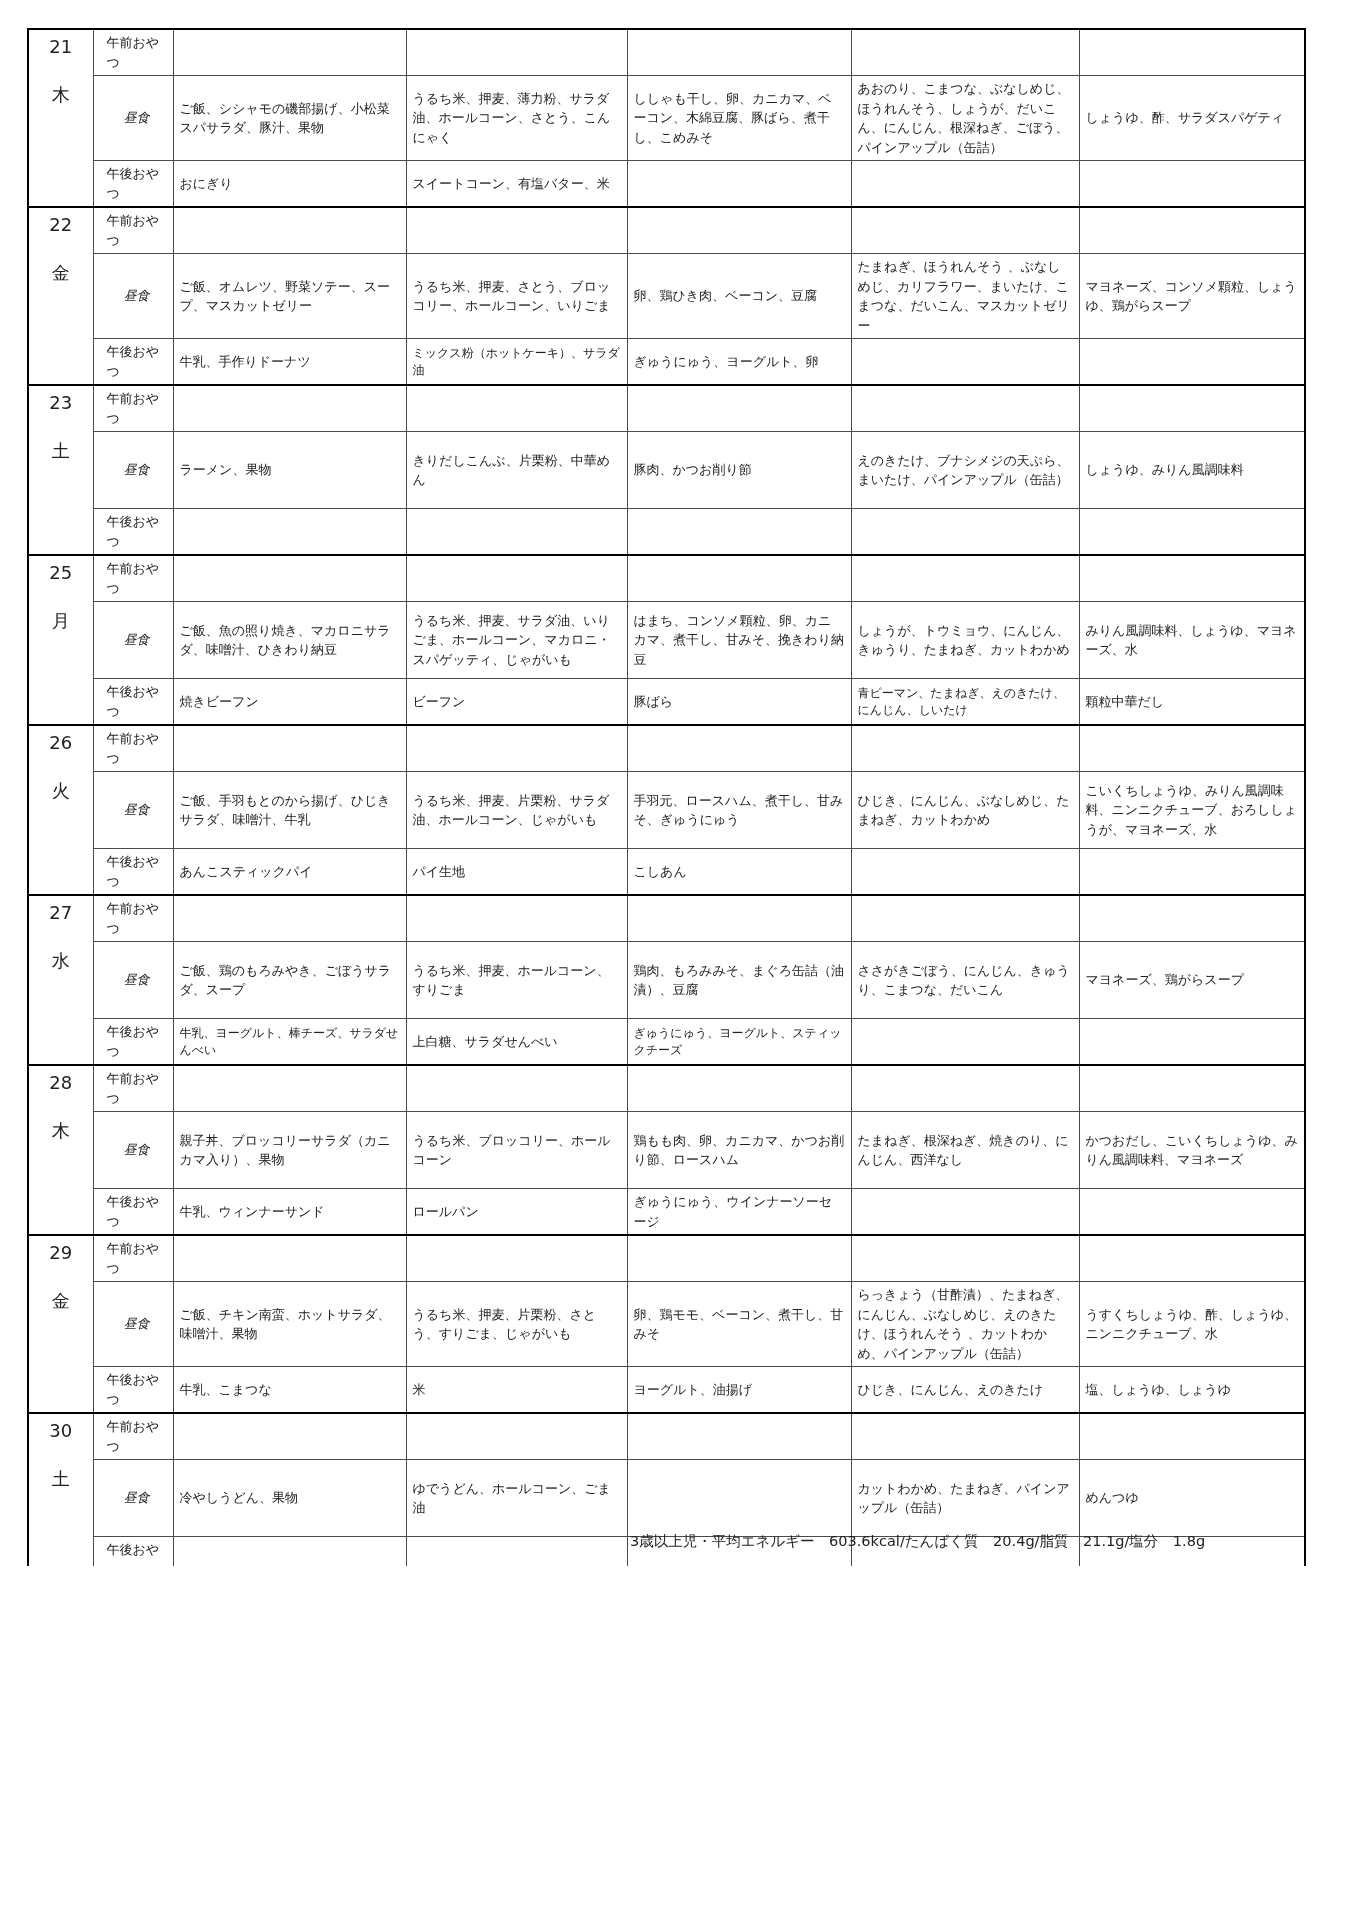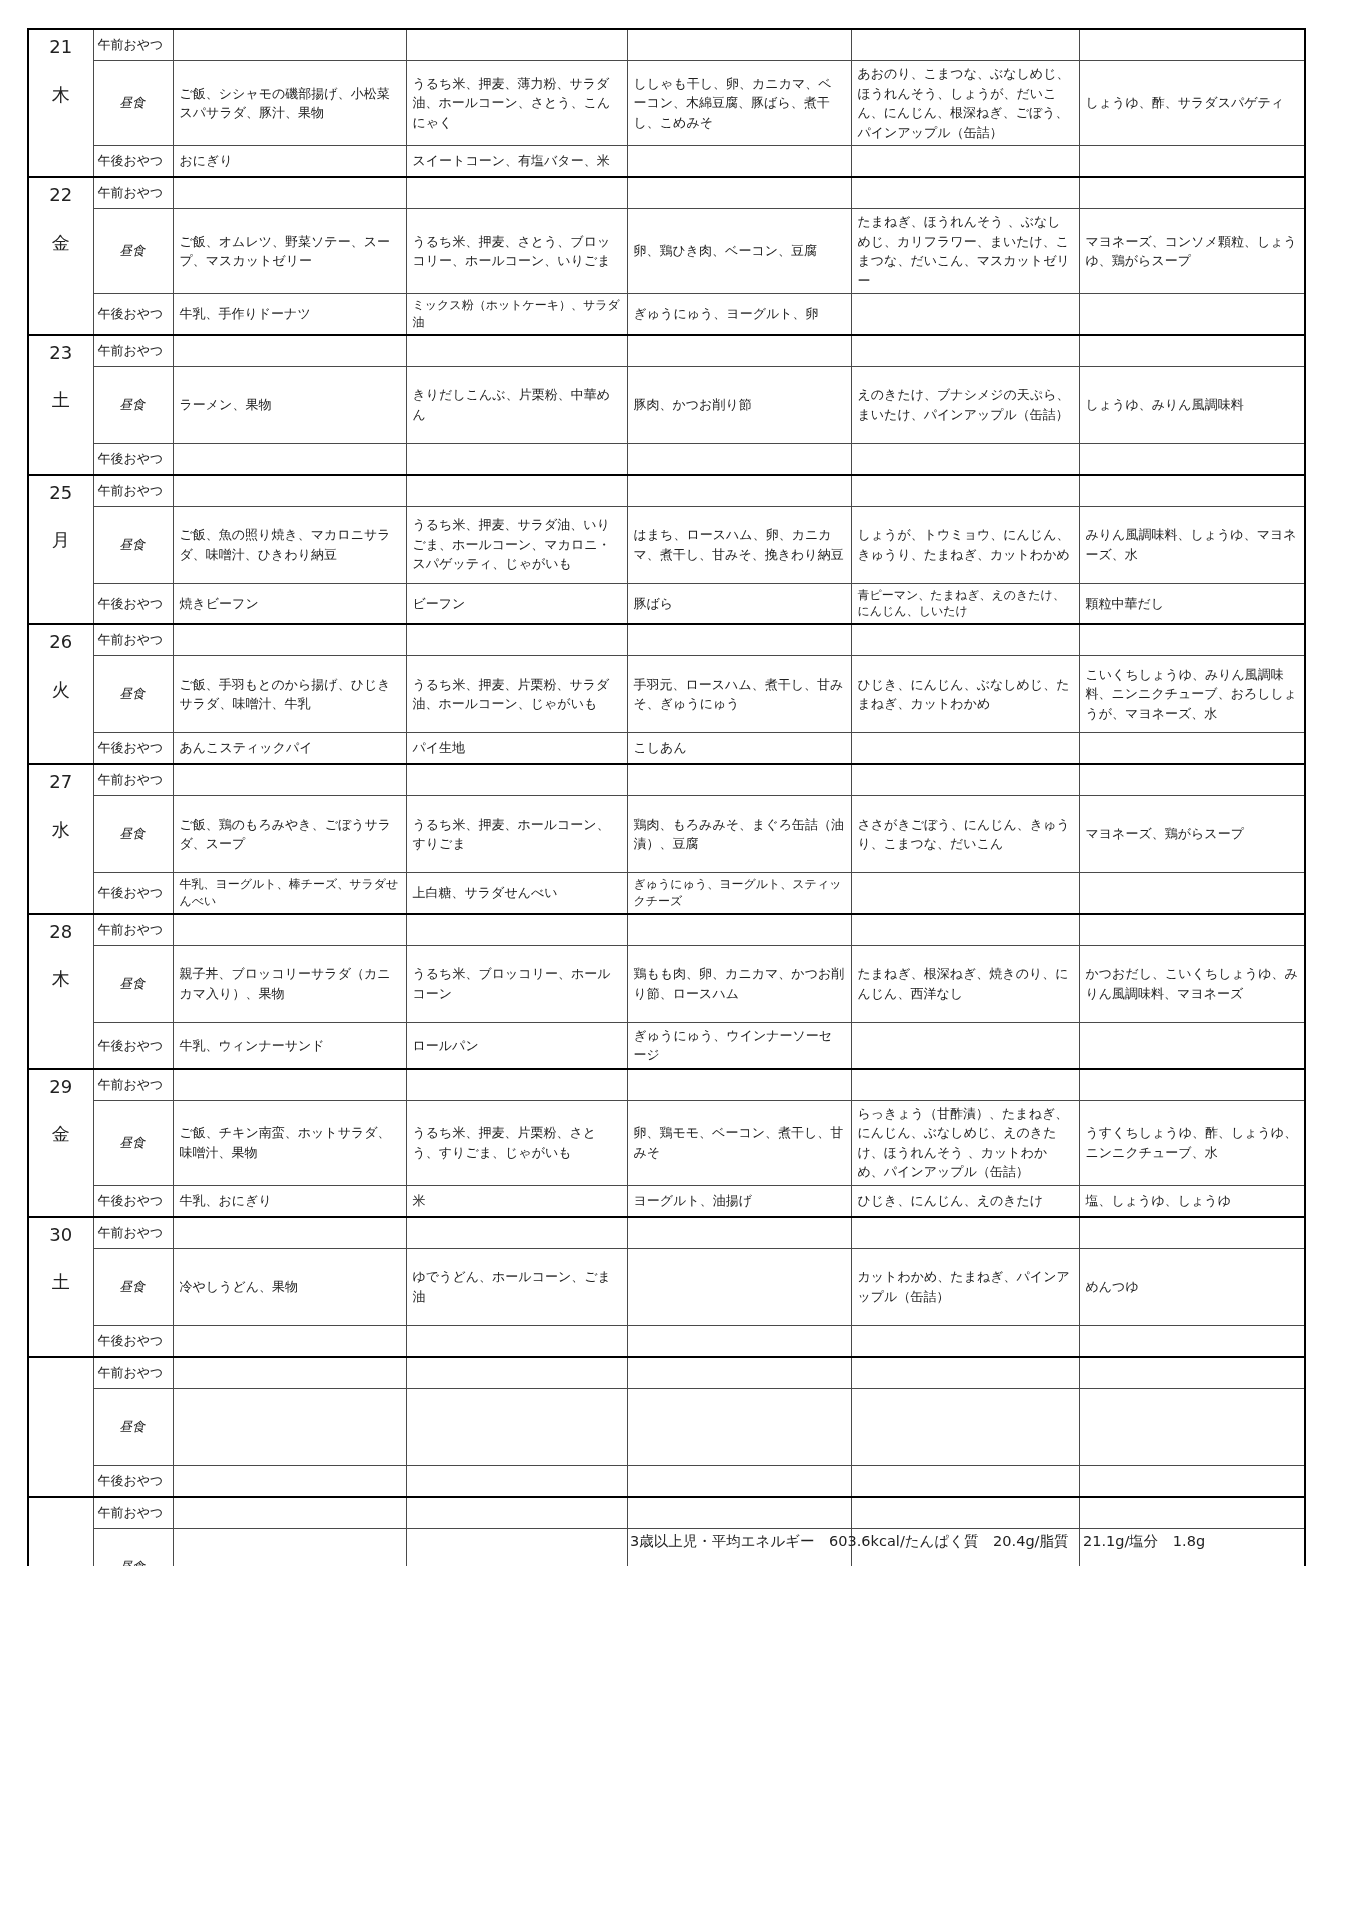--- a/index.html
+++ b/index.html
@@ -30,21 +30,21 @@
   tr.day-start td{border-top:2px solid #000;}
   td.date-cell{
     text-align:center;
     vertical-align:top;
     padding-top:6px;
     font-size:18px;
     line-height:1.2;
   }
   td.date-cell .dnum{display:block;}
   td.date-cell .dwk{display:block;margin-top:26px;}
-  td.meal-cell{padding-left:4px;}
+  td.meal-cell{padding-left:13px;}
   td.meal-cell.lunch-label{text-align:center;font-style:italic;}
   tr.morning td{height:24px;}
   tr.lunch td{height:70px;}
   tr.afternoon td{height:24px;}
   tr.tall td{height:100px;}
   td.small{font-size:12px;line-height:1.4;}
   .footer{
     position:absolute;
     left:630px;top:1532px;
     font-size:14.5px;
@@ -159,21 +159,21 @@
           <td class=""></td>
           <td class=""></td>
           <td class=""></td>
           <td class=""></td>
           <td class=""></td>
         </tr>
         <tr class="lunch">
           <td class="meal-cell lunch-label">昼食</td>
           <td class="">ご飯、魚の照り焼き、マカロニサラダ、味噌汁、ひきわり納豆</td>
           <td class="">うるち米、押麦、サラダ油、いりごま、ホールコーン、マカロニ・スパゲッティ、じゃがいも</td>
-          <td class="">はまち、ロースハム、卵、カニカマ、煮干し、甘みそ、挽きわり納豆</td>
+          <td class="">はまち、コンソメ顆粒、卵、カニカマ、煮干し、甘みそ、挽きわり納豆</td>
           <td class="">しょうが、トウミョウ、にんじん、きゅうり、たまねぎ、カットわかめ</td>
           <td class="">みりん風調味料、しょうゆ、マヨネーズ、水</td>
         </tr>
         <tr class="afternoon">
           <td class="meal-cell">午後おやつ</td>
           <td class="">焼きビーフン</td>
           <td class="">ビーフン</td>
           <td class="">豚ばら</td>
           <td class="small">青ピーマン、たまねぎ、えのきたけ、にんじん、しいたけ</td>
           <td class="">顆粒中華だし</td>
@@ -277,21 +277,21 @@
         <tr class="lunch">
           <td class="meal-cell lunch-label">昼食</td>
           <td class="">ご飯、チキン南蛮、ホットサラダ、味噌汁、果物</td>
           <td class="">うるち米、押麦、片栗粉、さとう、すりごま、じゃがいも</td>
           <td class="">卵、鶏モモ、ベーコン、煮干し、甘みそ</td>
           <td class="">らっきょう（甘酢漬）、たまねぎ、にんじん、ぶなしめじ、えのきたけ、ほうれんそう 、カットわかめ、パインアップル（缶詰）</td>
           <td class="">うすくちしょうゆ、酢、しょうゆ、ニンニクチューブ、水</td>
         </tr>
         <tr class="afternoon">
           <td class="meal-cell">午後おやつ</td>
-          <td class="">牛乳、おにぎり</td>
+          <td class="">牛乳、こまつな</td>
           <td class="">米</td>
           <td class="">ヨーグルト、油揚げ</td>
           <td class="">ひじき、にんじん、えのきたけ</td>
           <td class="">塩、しょうゆ、しょうゆ</td>
         </tr>
         <tr class="morning day-start">
           <td class="date-cell" rowspan="3">
             <span class="dnum">30</span>
             <span class="dwk">土</span>
           </td>

